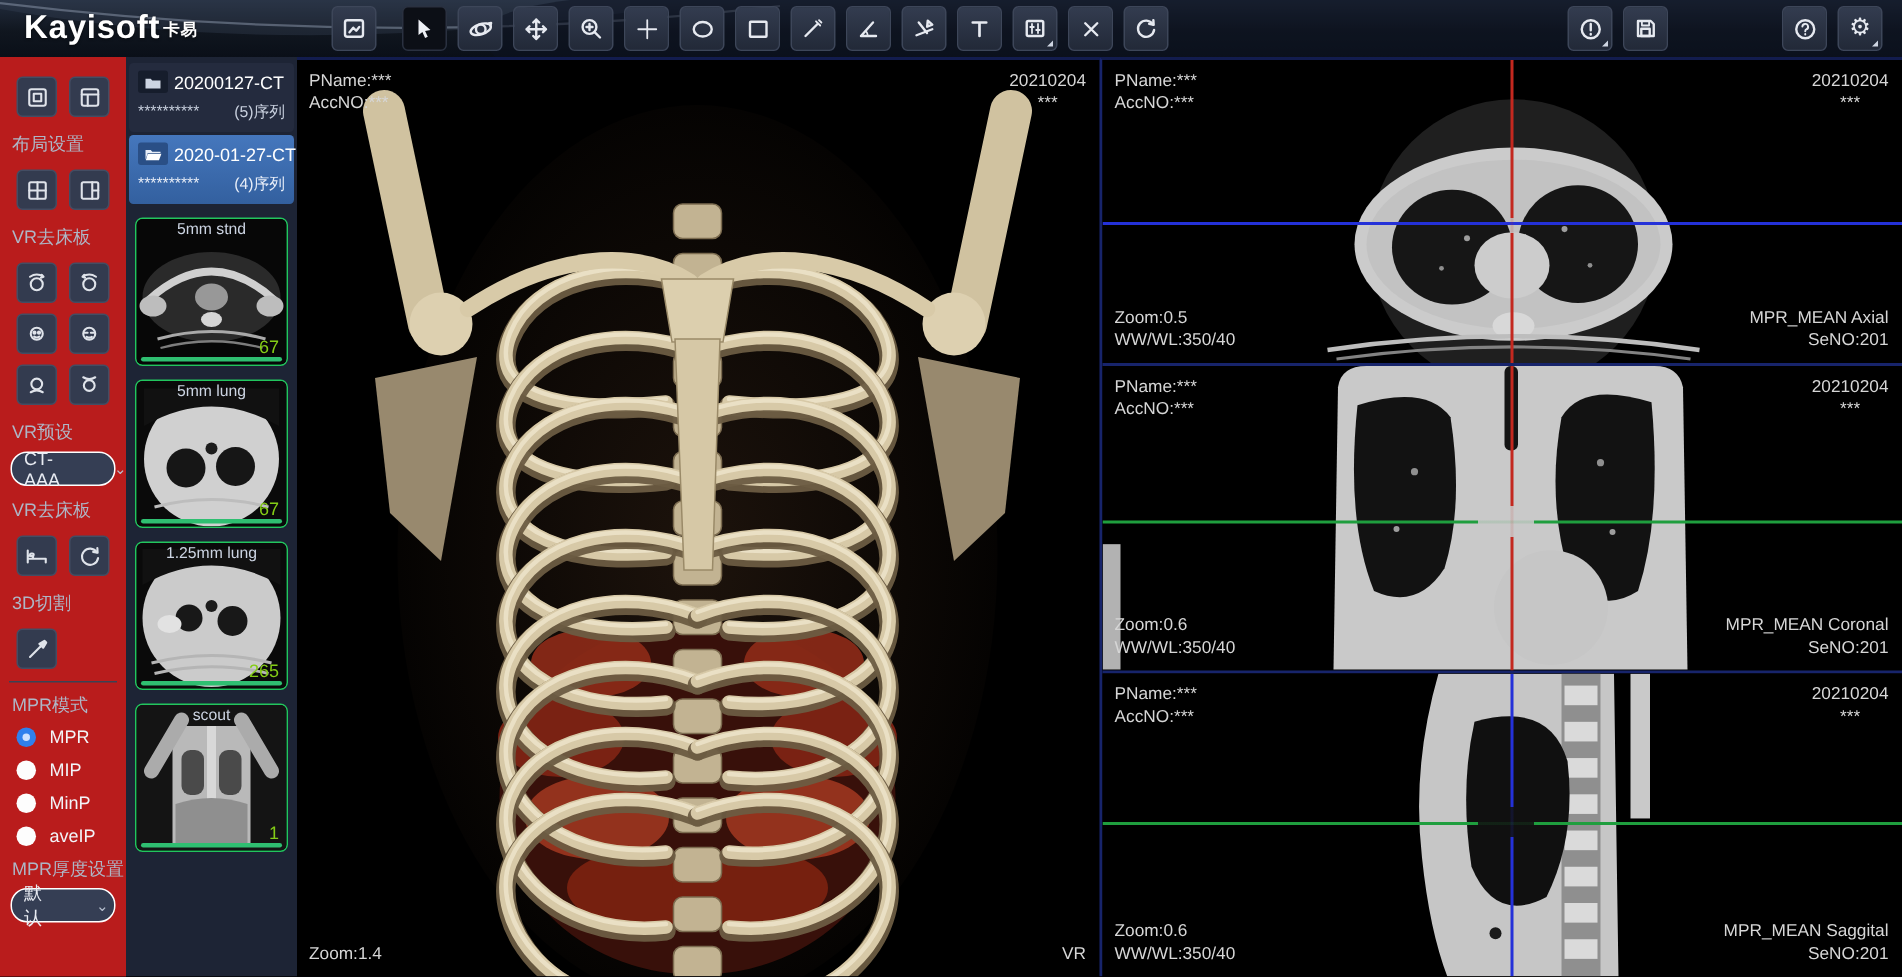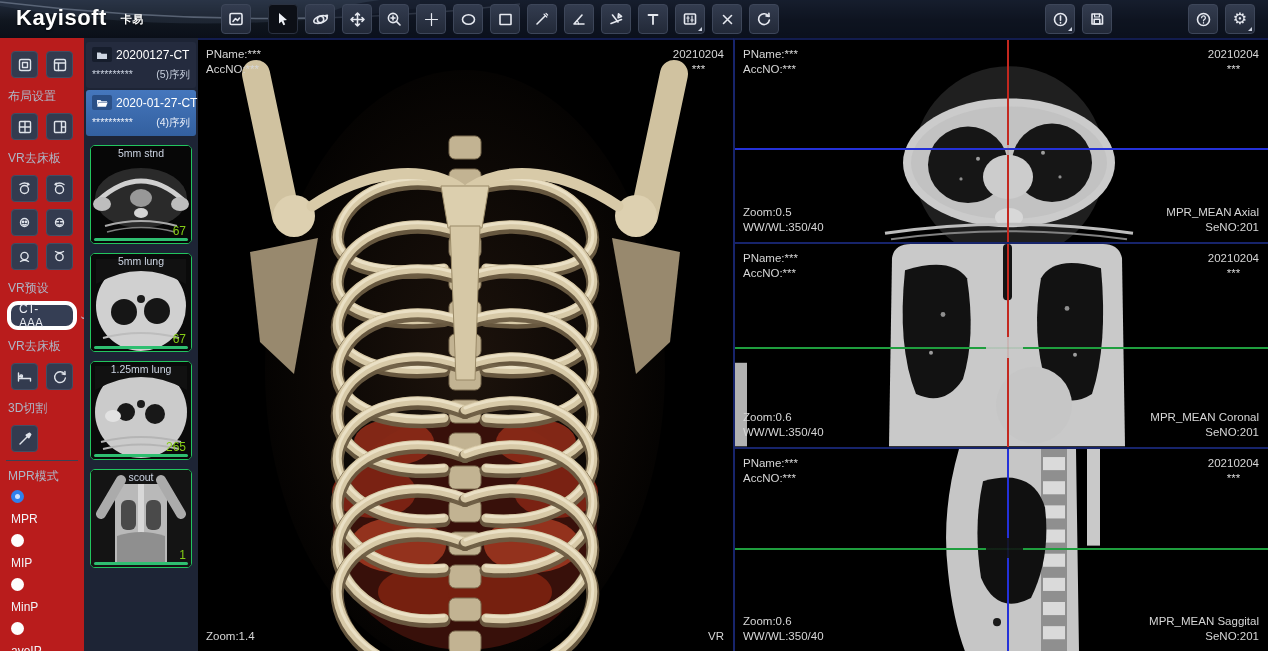--- a/index.html
+++ b/index.html
@@ -5,21 +5,21 @@
   html,body{margin:0;padding:0;background:#000;width:1268px;height:651px;overflow:hidden;
     font-family:"Liberation Sans",sans-serif;-webkit-font-smoothing:antialiased;}
   .app{position:relative;width:1268px;height:651px;background:#05070c;}
 
   
   .header{position:absolute;top:0;left:0;width:100%;height:38px;
     background:linear-gradient(180deg,#222c3d 0%,#10161f 55%,#0a0f18 100%);overflow:hidden;}
   .header .swoosh{position:absolute;inset:0;pointer-events:none;}
   .logo{position:absolute;left:16px;top:5px;color:#fff;font-weight:bold;font-size:22px;
     letter-spacing:.5px;text-shadow:0 1px 2px rgba(0,0,0,.6);}
-  .logo .cn{font-size:11px;font-weight:bold;margin-left:14px;vertical-align:2px;}
+  .logo .cn{font-size:11px;font-weight:bold;margin-left:2px;vertical-align:2px;}
   .toolbar{position:absolute;left:221px;top:4px;display:flex;}
   .toolbar-right{position:absolute;left:1045px;top:4px;display:flex;}
   .toolbar-far{position:absolute;right:6px;top:4px;display:flex;}
   .tbtn{width:30px;height:30px;margin-right:7px;border-radius:4px;flex:0 0 auto;
     background:linear-gradient(180deg,#333c4f,#222938);border:1px solid #3d4659;
     box-sizing:border-box;display:flex;align-items:center;justify-content:center;cursor:pointer;}
   .tbtn.first{margin-right:17px;}
   .tbtn.active{background:#0c0f16;border-color:#2a3140;}
   .tbtn svg{stroke:#e6e9f0;fill:none;stroke-width:1.6;stroke-linecap:round;stroke-linejoin:round;}
   .tbtn .glyph{color:#e6e9f0;font-size:16px;line-height:1;}
@@ -29,27 +29,27 @@
 
   
   .sidebar{position:absolute;top:38px;left:0;width:84px;height:647px;background:#b91c1c;
     box-sizing:border-box;padding-top:6px;}
   .side-row{display:flex;justify-content:space-between;padding:0 11px;margin:7px 0;}
   .side-row.single{justify-content:flex-start;}
   .sbtn{width:27px;height:27px;border-radius:4px;background:#333b4f;border:1px solid #434d63;
     box-sizing:border-box;display:flex;align-items:center;justify-content:center;cursor:pointer;}
   .sbtn svg{stroke:#dfe3ea;fill:none;stroke-width:1.4;stroke-linecap:round;stroke-linejoin:round;}
   .slabel{color:#aeb6c6;font-size:12px;padding:3px 0 1px 8px;}
-  .sselect{margin:3px 7px 5px;height:21px;background:#353e54;border:4px solid #ffffff;
+  .sselect{margin:3px 7px 5px;height:21px;background:#353e54;border:1px solid #ffffff;
     border-radius:11px;color:#e9ecf3;font-size:12px;display:flex;align-items:center;
     justify-content:space-between;padding:0 8px;cursor:pointer;gap:36px;}
   .sselect .chev{font-size:10px;color:#b8c0d0;}
   .sdivider{border-top:1px solid #3a4254;margin:8px 6px 4px;}
-  .radio-row{display:flex;align-items:flex-start;gap:9px;padding:4px 0 4px 11px;color:#f2f4f8;
-    font-size:12px;cursor:pointer;flex-direction:column;}
+  .radio-row{display:flex;align-items:center;gap:9px;padding:4px 0 4px 11px;color:#f2f4f8;
+    font-size:12px;cursor:pointer;}
   .radio{width:13px;height:13px;border-radius:50%;background:#fdfdfd;position:relative;flex:0 0 auto;}
   .radio.checked{background:#2f80ed;}
   .radio.checked::after{content:"";position:absolute;left:4px;top:4px;width:5px;height:5px;
     border-radius:50%;background:#cfe2ff;}
 
   
   .series{position:absolute;top:38px;left:84px;width:114px;height:613px;background:#1d2435;
     box-sizing:border-box;padding-top:2px;}
   .study{margin:2px 2px 0;padding:5px 6px 6px;border-radius:3px;background:#242b3e;cursor:pointer;}
   .study.selected{background:linear-gradient(180deg,#4577bd 0%,#33609f 100%);}

